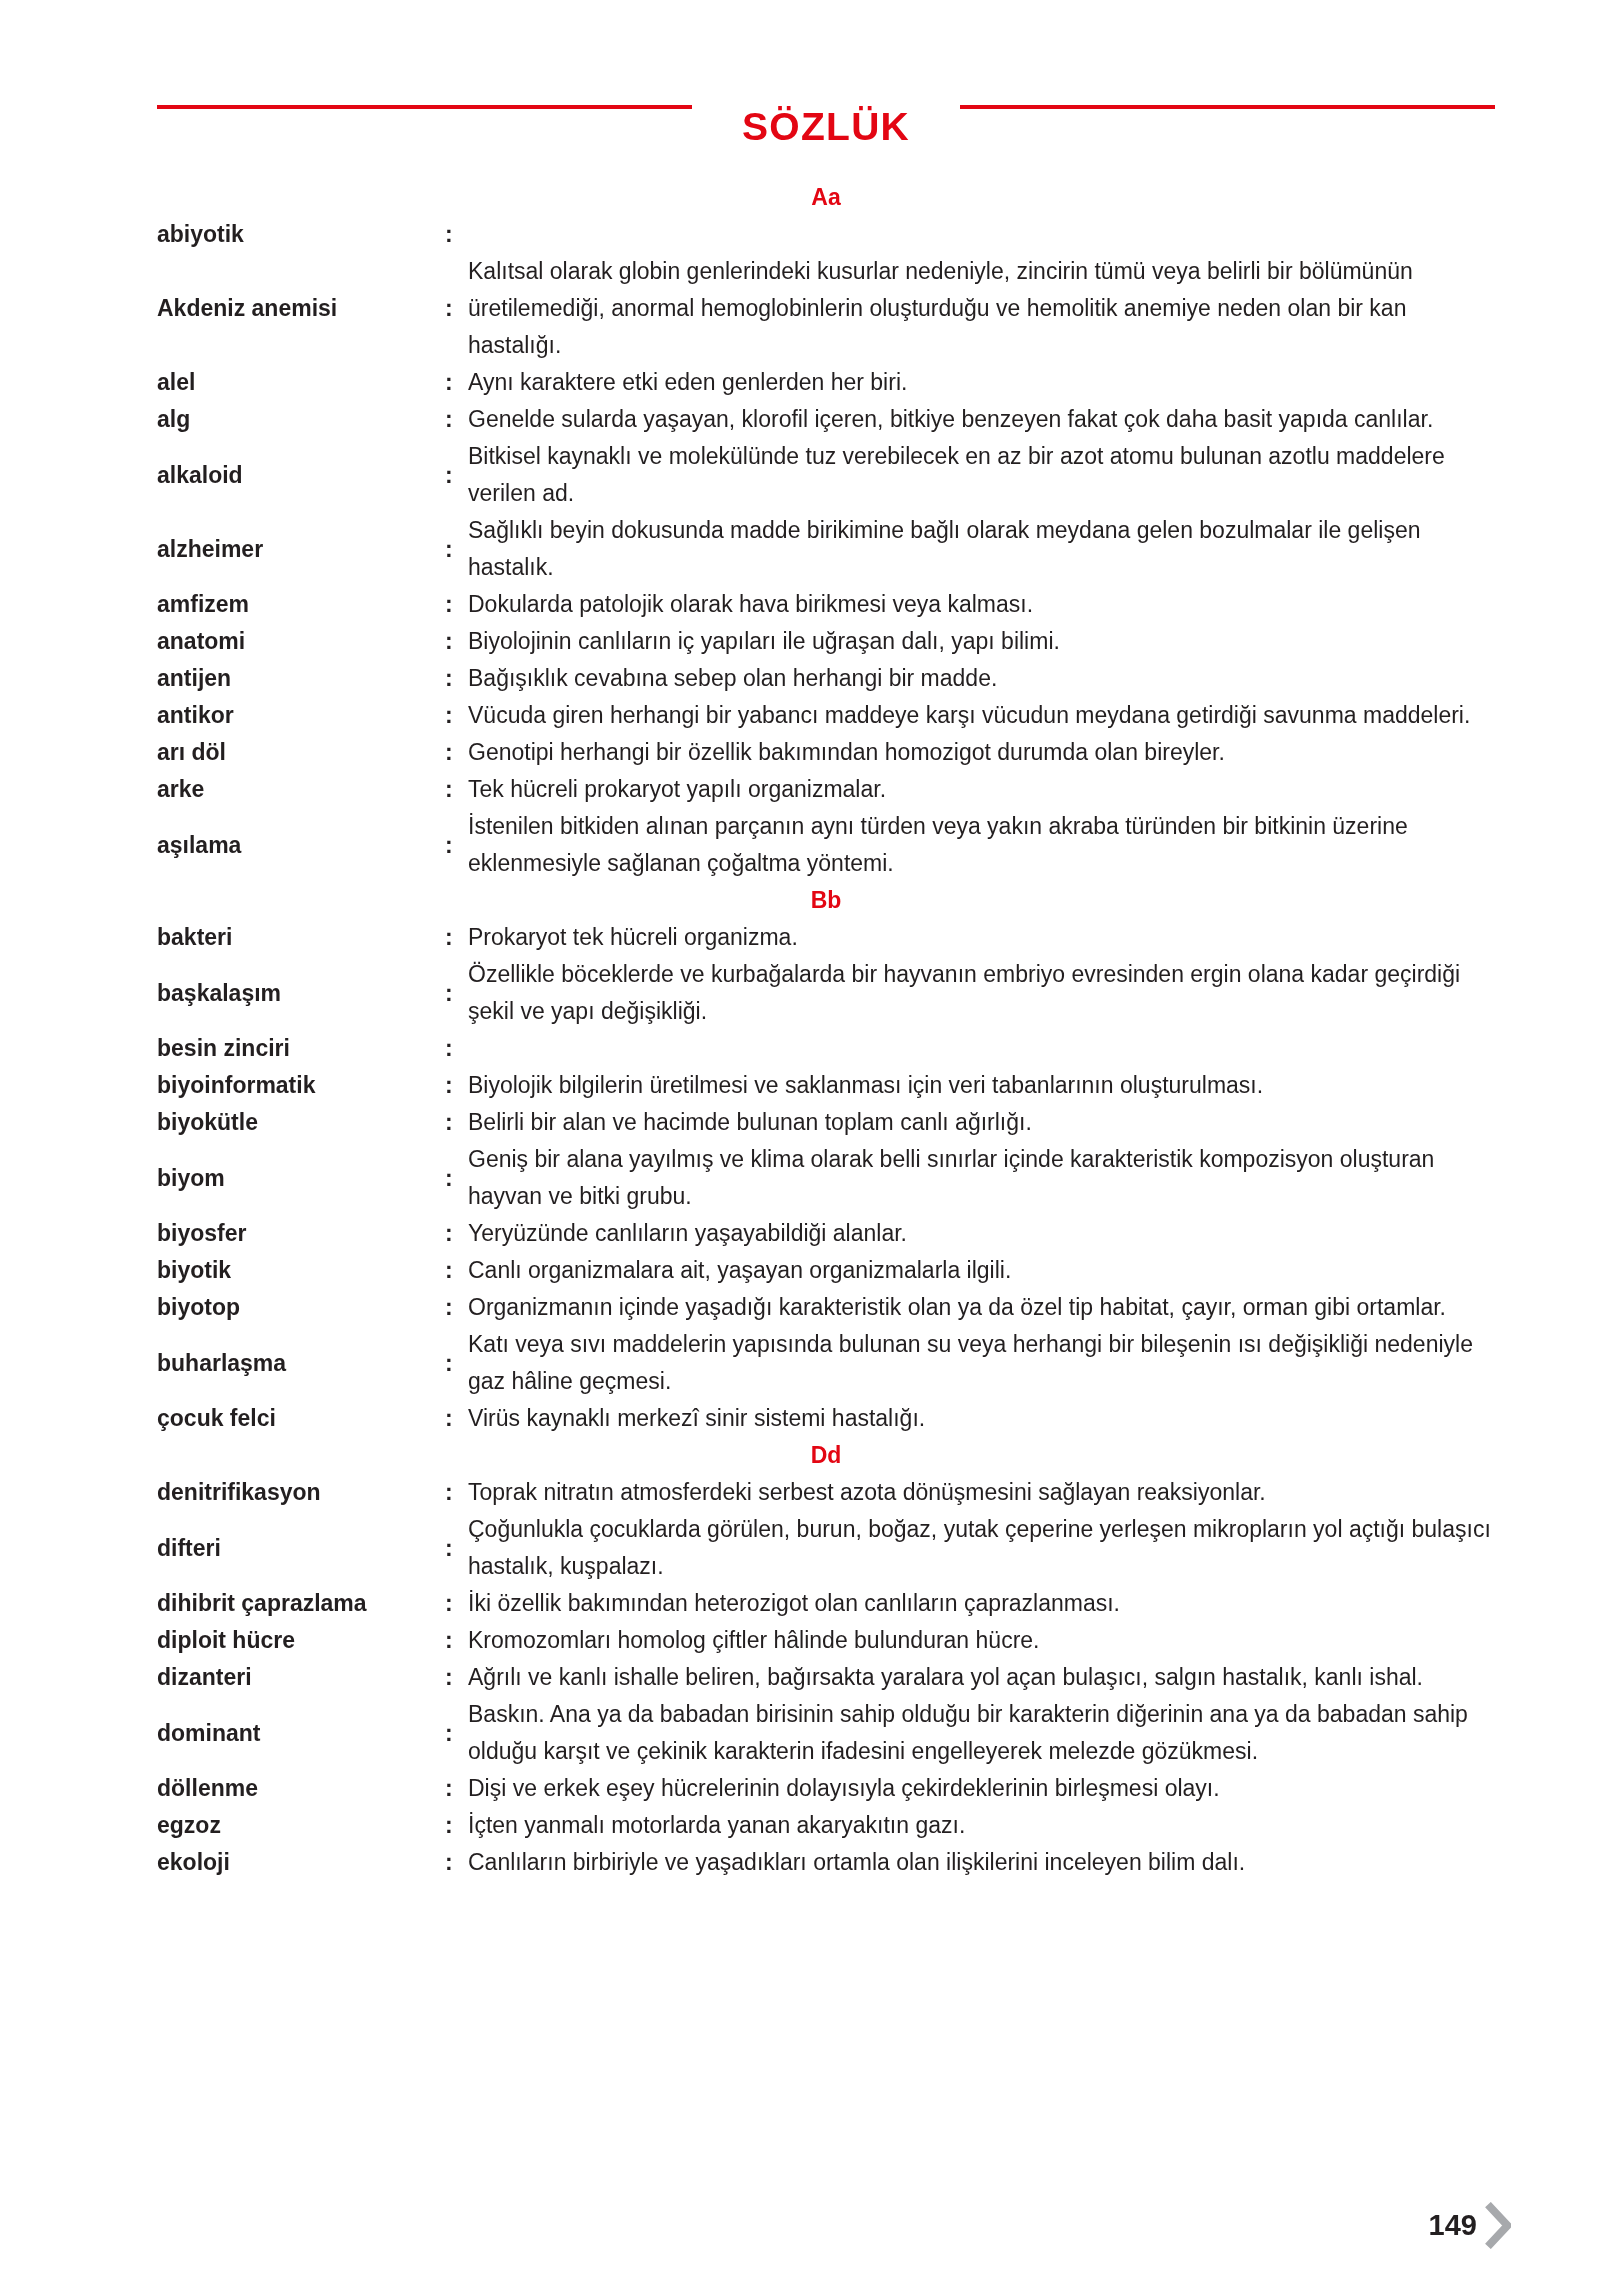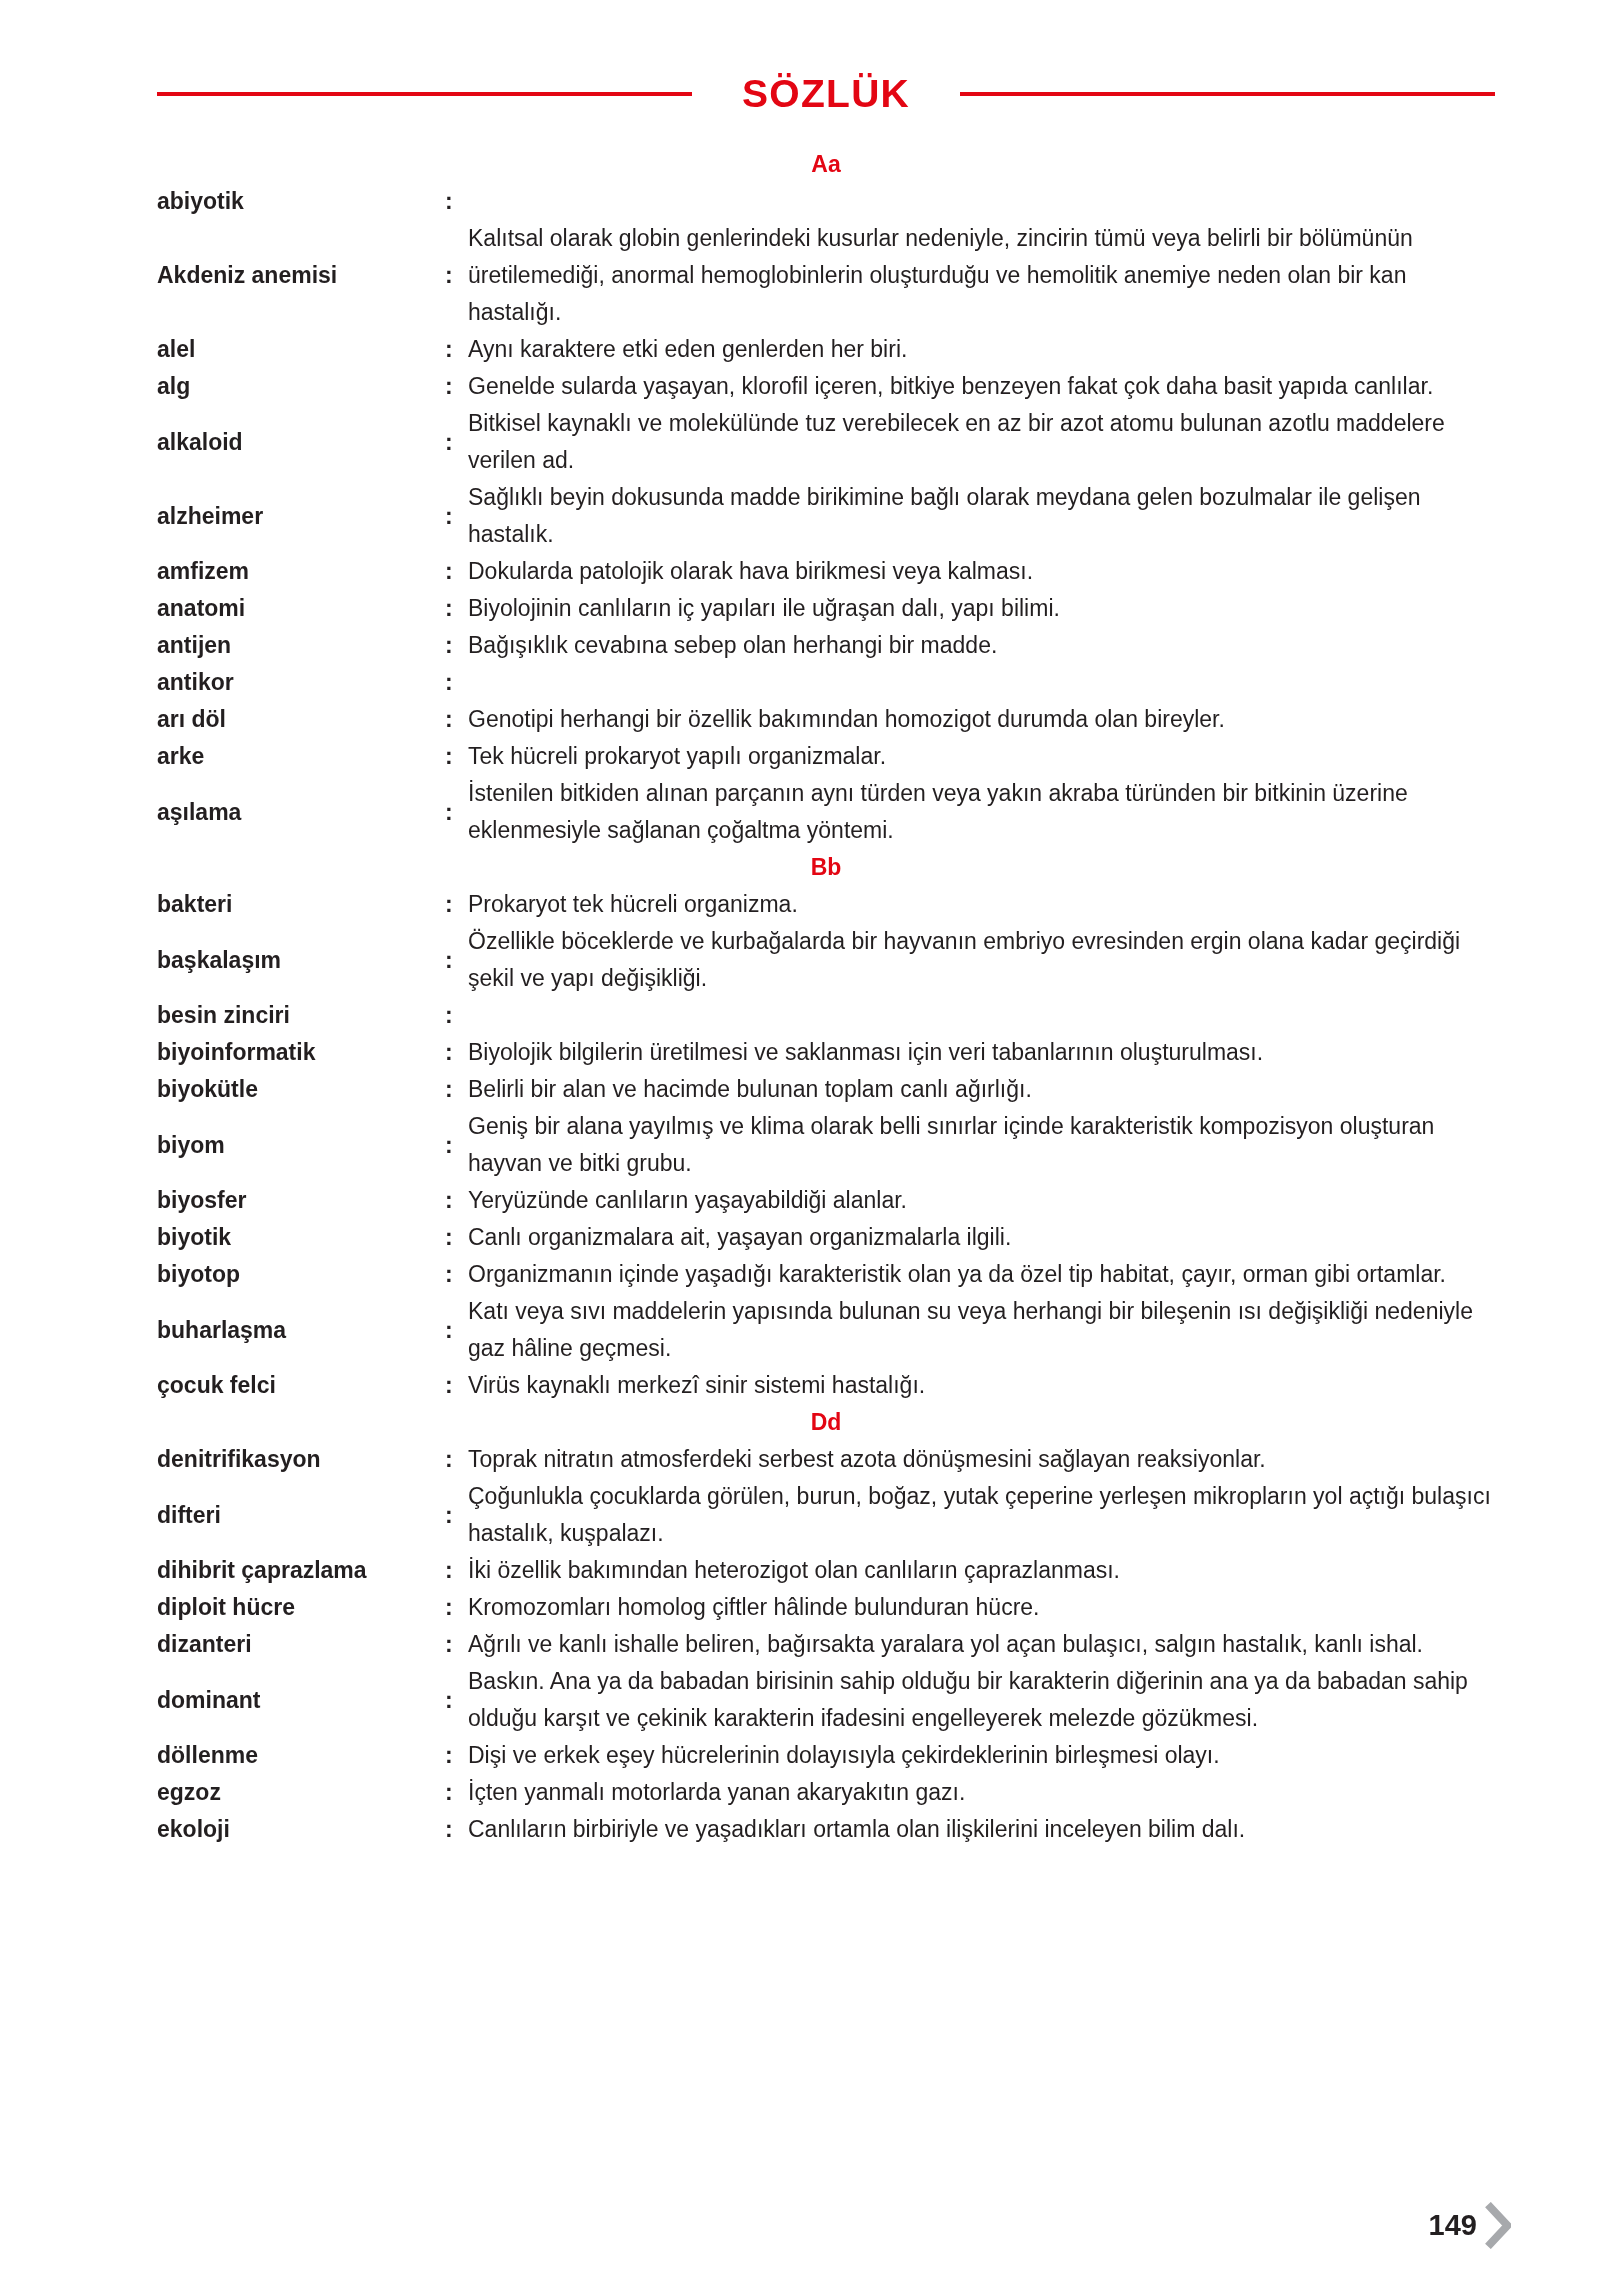--- a/index.html
+++ b/index.html
@@ -14,23 +14,23 @@
     color: var(--ink);
   }
   .page {
     position: absolute;
     inset: 0;
     background: #ffffff;
   }
   
   .header {
     display: flex;
-    align-items: center;
+    align-items: flex-start;
     gap: 50px;
-    margin: 72px 128px 30px 157px;
+    margin: 105px 128px 30px 157px;
   }
   .rule {
     flex: 1;
     height: 3.9px;
     background: var(--red);
   }
   .title {
     font-size: 39px;
     font-weight: bold;
     color: var(--red);
@@ -136,20 +136,21 @@
         <div class="def">Biyolojinin canlıların iç yapıları ile uğraşan dalı, yapı bilimi.</div>
       </div>
       <div class="entry">
         <div class="term">antijen</div>
         <div class="colon">:</div>
         <div class="def">Bağışıklık cevabına sebep olan herhangi bir madde.</div>
       </div>
       <div class="entry">
         <div class="term">antikor</div>
         <div class="colon">:</div>
+        <div class="def">Vücuda giren herhangi bir yabancı maddeye karşı vücudun meydana getirdiği savunma maddeleri.</div>
       </div>
       <div class="entry">
         <div class="term">arı döl</div>
         <div class="colon">:</div>
         <div class="def">Genotipi herhangi bir özellik bakımından homozigot durumda olan bireyler.</div>
       </div>
       <div class="entry">
         <div class="term">arke</div>
         <div class="colon">:</div>
         <div class="def">Tek hücreli prokaryot yapılı organizmalar.</div>

